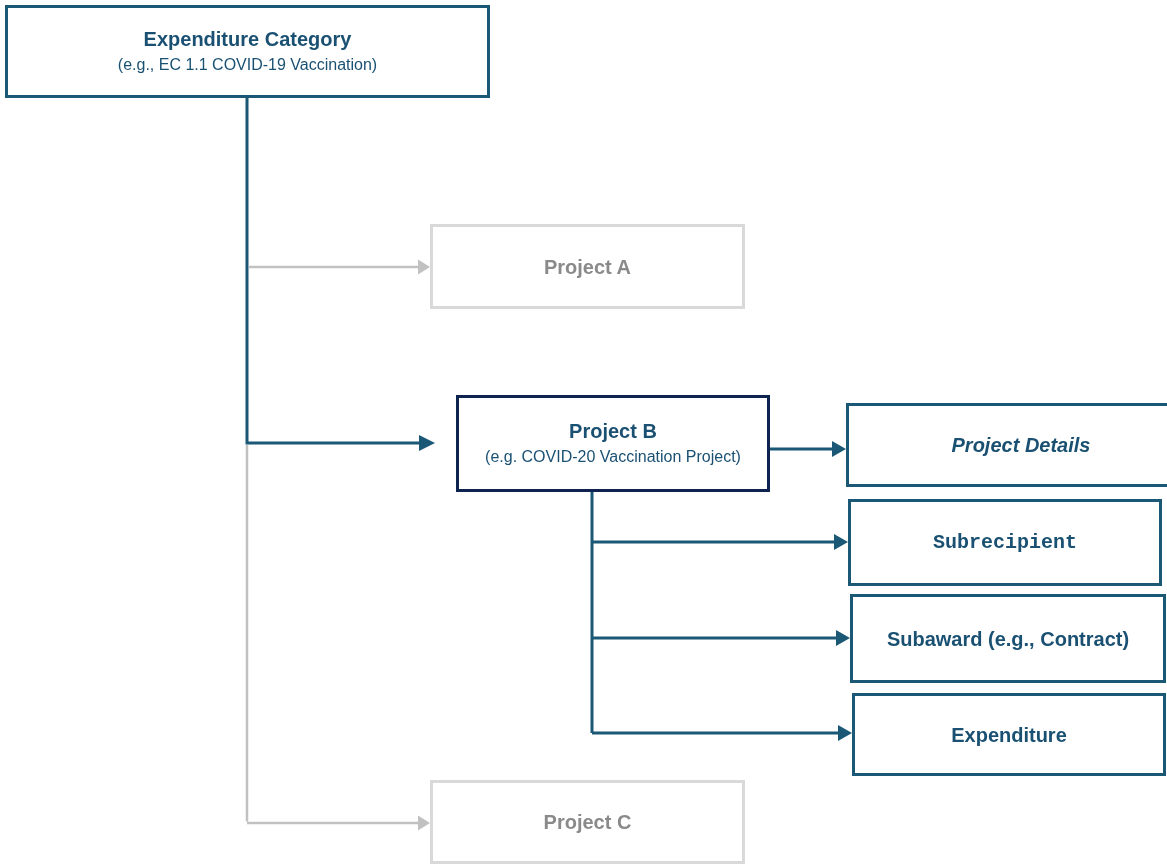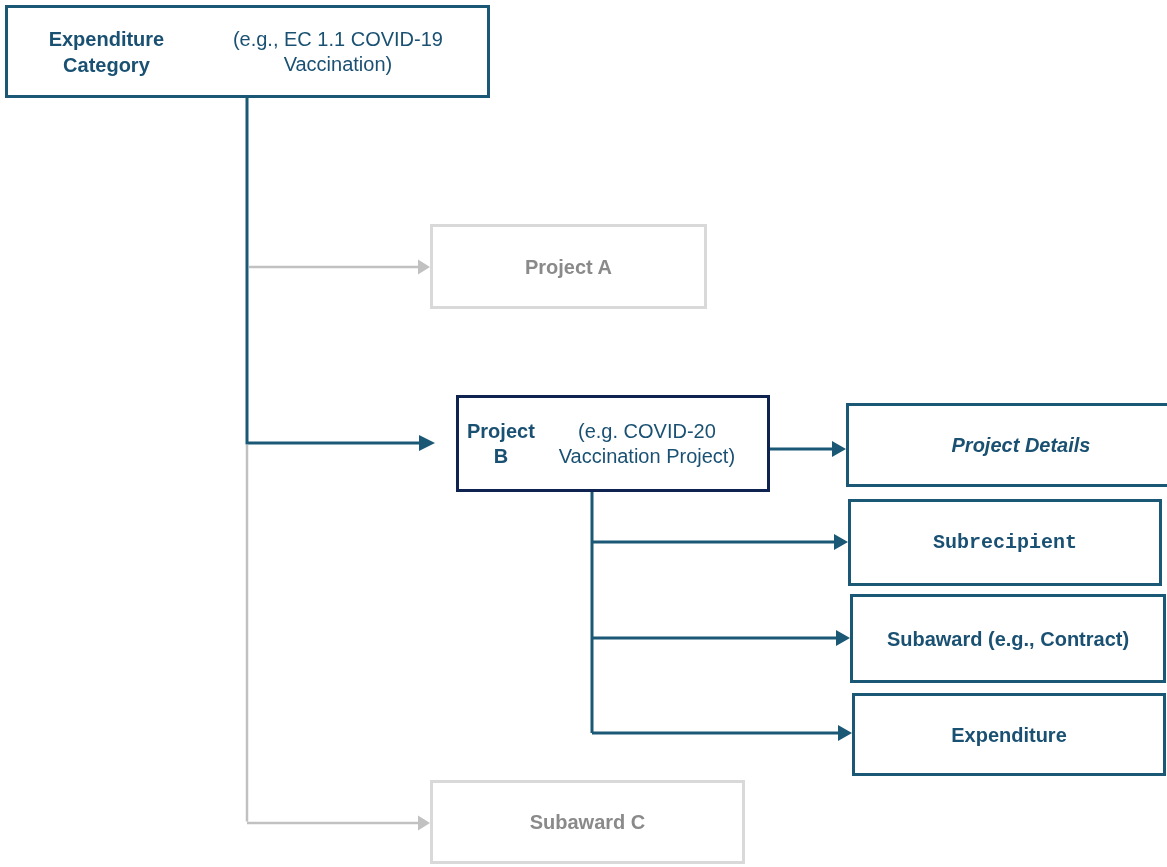--- a/index.html
+++ b/index.html
@@ -21,46 +21,46 @@
     top: 0;
     width: 1167px;
     height: 867px;
     pointer-events: none;
   }
   .node {
     position: absolute;
     box-sizing: border-box;
     background: #ffffff;
     display: flex;
-    flex-direction: row;
+    flex-direction: column;
     align-items: center;
     justify-content: center;
     text-align: center;
     padding: 2px 8px;
   }
   .node .title {
     font-weight: bold;
     font-size: 20px;
     line-height: 26px;
   }
   .node .subtitle {
     font-weight: normal;
-    font-size: 20px;
+    font-size: 16px;
     line-height: 25px;
   }
   
   .node.teal   { border: 3px solid #1B5876; color: #1A5173; }
   
   .node.navy   { border: 3px solid #0E2350; color: #1A5173; }
   
   .node.gray   { border: 3px solid #D9D9D9; color: #8A8A8A; }
 
   
   #node-expenditure-category { left: 5px;   top: 5px;   width: 485px; height: 93px; }
-  #node-project-a            { left: 430px; top: 224px; width: 277px; height: 85px; }
+  #node-project-a            { left: 430px; top: 224px; width: 315px; height: 85px; }
   #node-project-b            { left: 456px; top: 395px; width: 314px; height: 97px; line-height: 25px; }
   #node-project-b .title     { line-height: 25px; }
   #node-project-c            { left: 430px; top: 780px; width: 315px; height: 84px; }
   #node-project-details      { left: 846px; top: 403px; width: 350px; height: 84px; font-style: italic; }
   #node-subrecipient         { left: 848px; top: 499px; width: 314px; height: 87px; font-family: Liberation Mono, monospace; }
   #node-subaward             { left: 850px; top: 594px; width: 316px; height: 89px; }
   #node-expenditure          { left: 852px; top: 693px; width: 314px; height: 83px; }
 </style>
 </head>
 <body>
@@ -117,21 +117,21 @@
   <div class="node gray" id="node-project-a">
     <div class="title">Project A</div>
   </div>
 
   <div class="node navy" id="node-project-b">
     <div class="title">Project B</div>
     <div class="subtitle">(e.g. COVID-20 Vaccination Project)</div>
   </div>
 
   <div class="node gray" id="node-project-c">
-    <div class="title">Subaward C</div>
+    <div class="title">Project C</div>
   </div>
 
   <div class="node teal" id="node-project-details">
     <div class="title">Project Details</div>
   </div>
 
   <div class="node teal" id="node-subrecipient">
     <div class="title">Subrecipient</div>
   </div>
 

